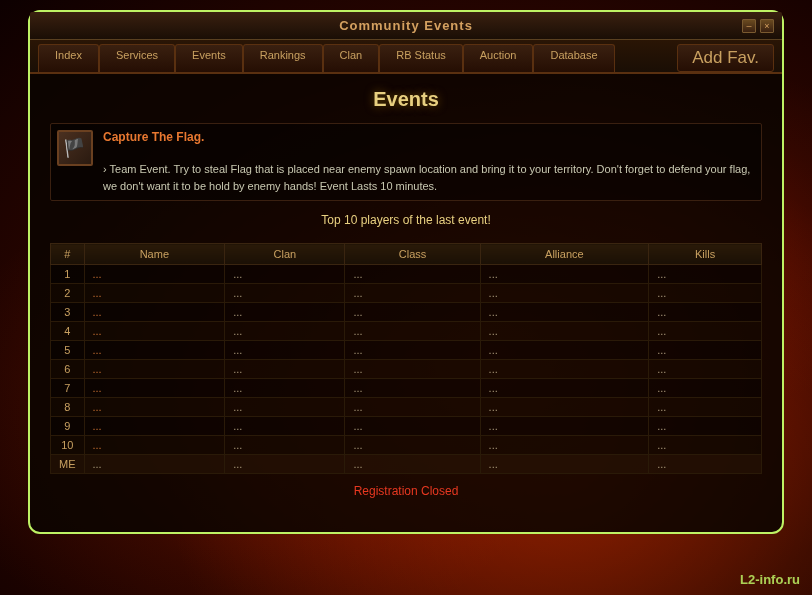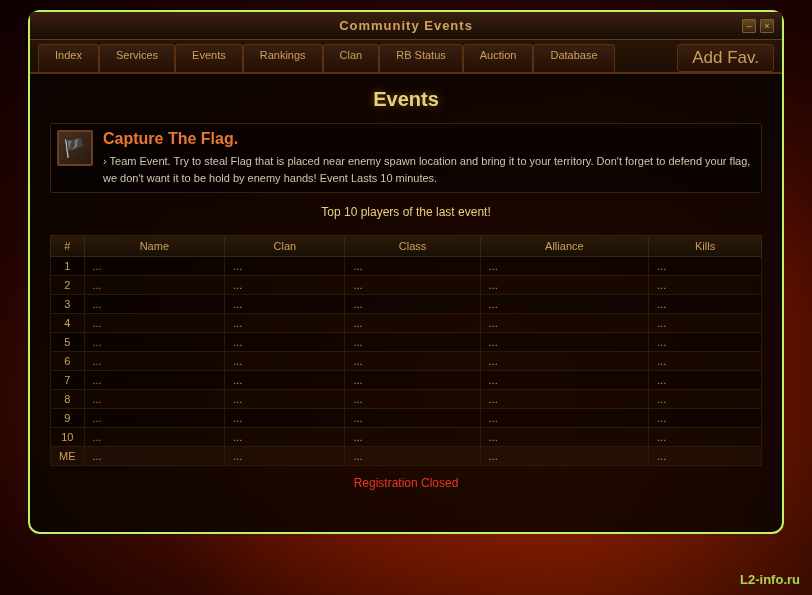--- a/index.html
+++ b/index.html
@@ -156,23 +156,23 @@
       border: 2px solid #6a4020;
       border-radius: 2px;
       display: flex;
       align-items: center;
       justify-content: center;
       font-size: 18px;
     }
 
     .event-text-block .event-title {
       color: #e87830;
-      font-size: 16px;
+      font-size: 12px;
       font-weight: bold;
-      margin-bottom: 5px;
+      margin-bottom: 17px;
     }
 
     .event-text-block .event-body {
       color: #c8c8b0;
       font-size: 11px;
       line-height: 1.5;
     }
 
     .top10-label {
       text-align: center;

